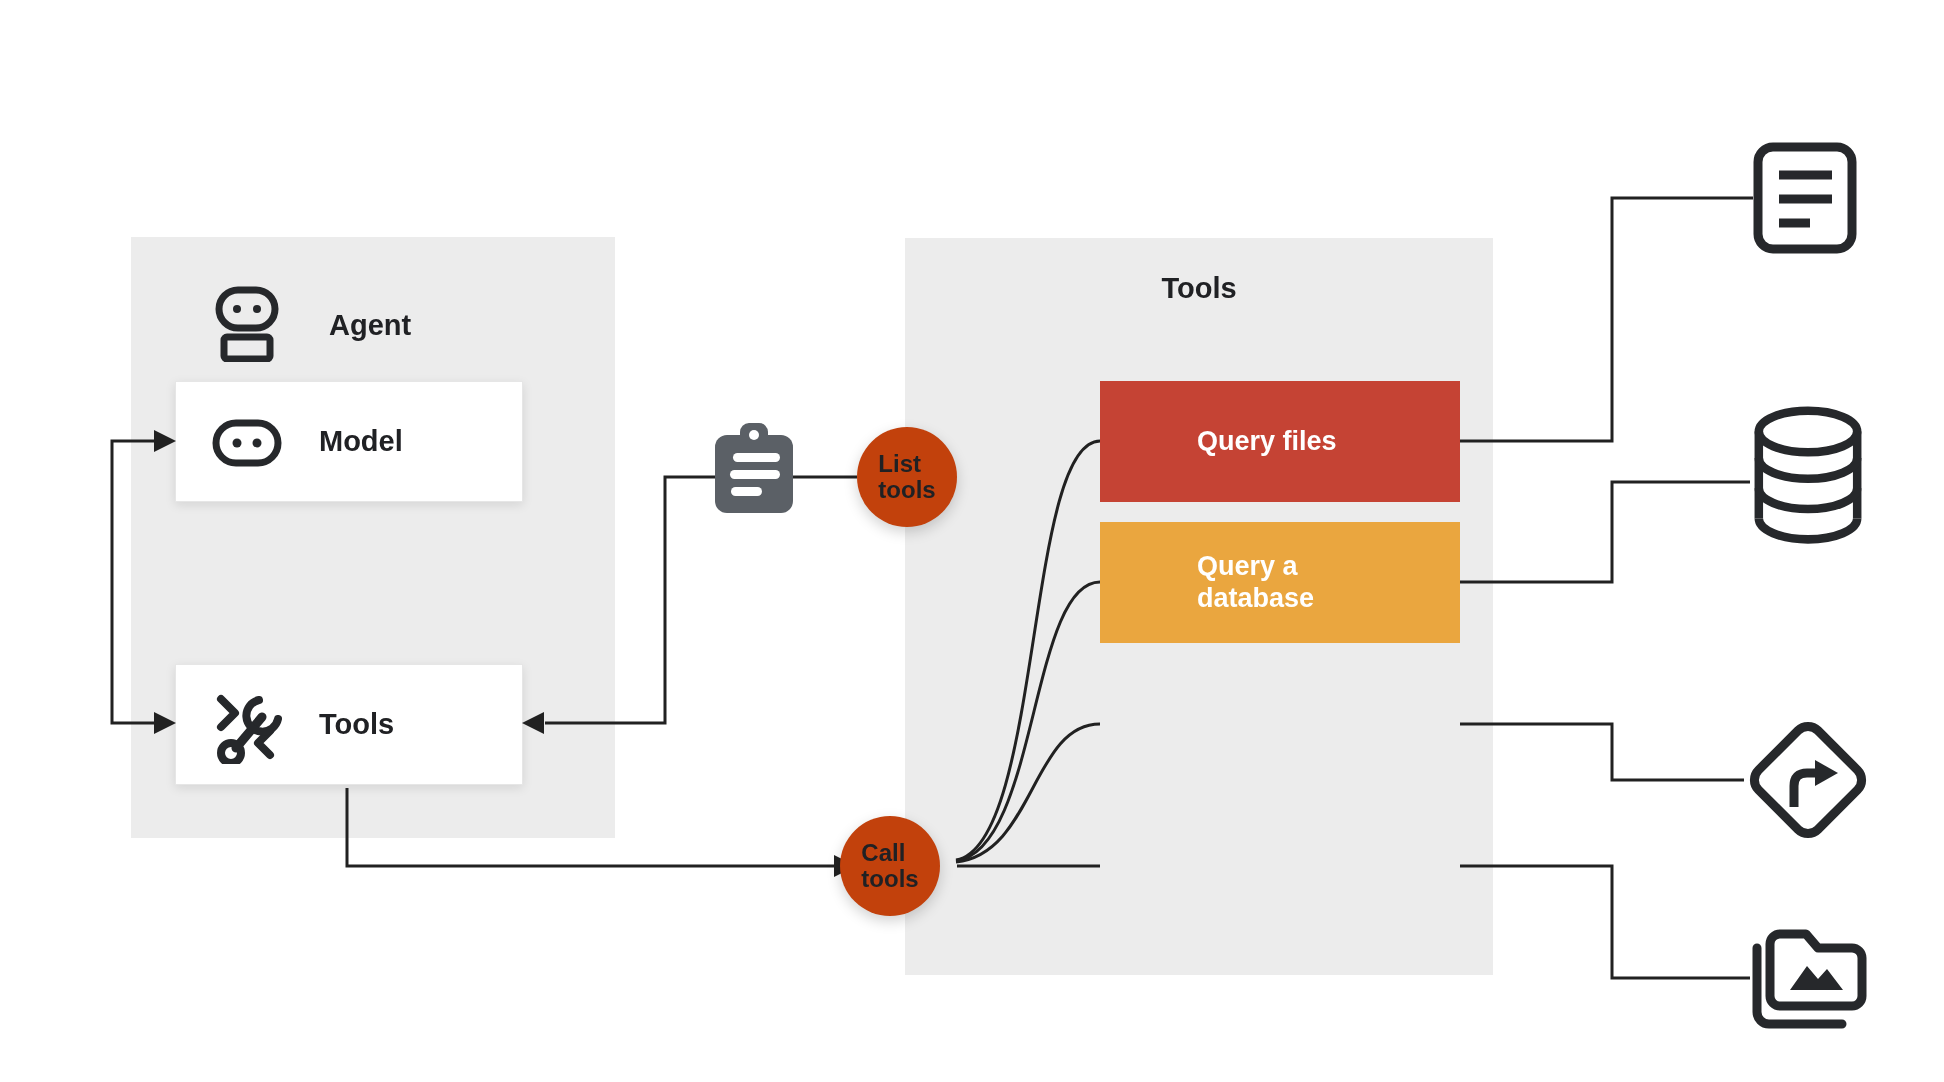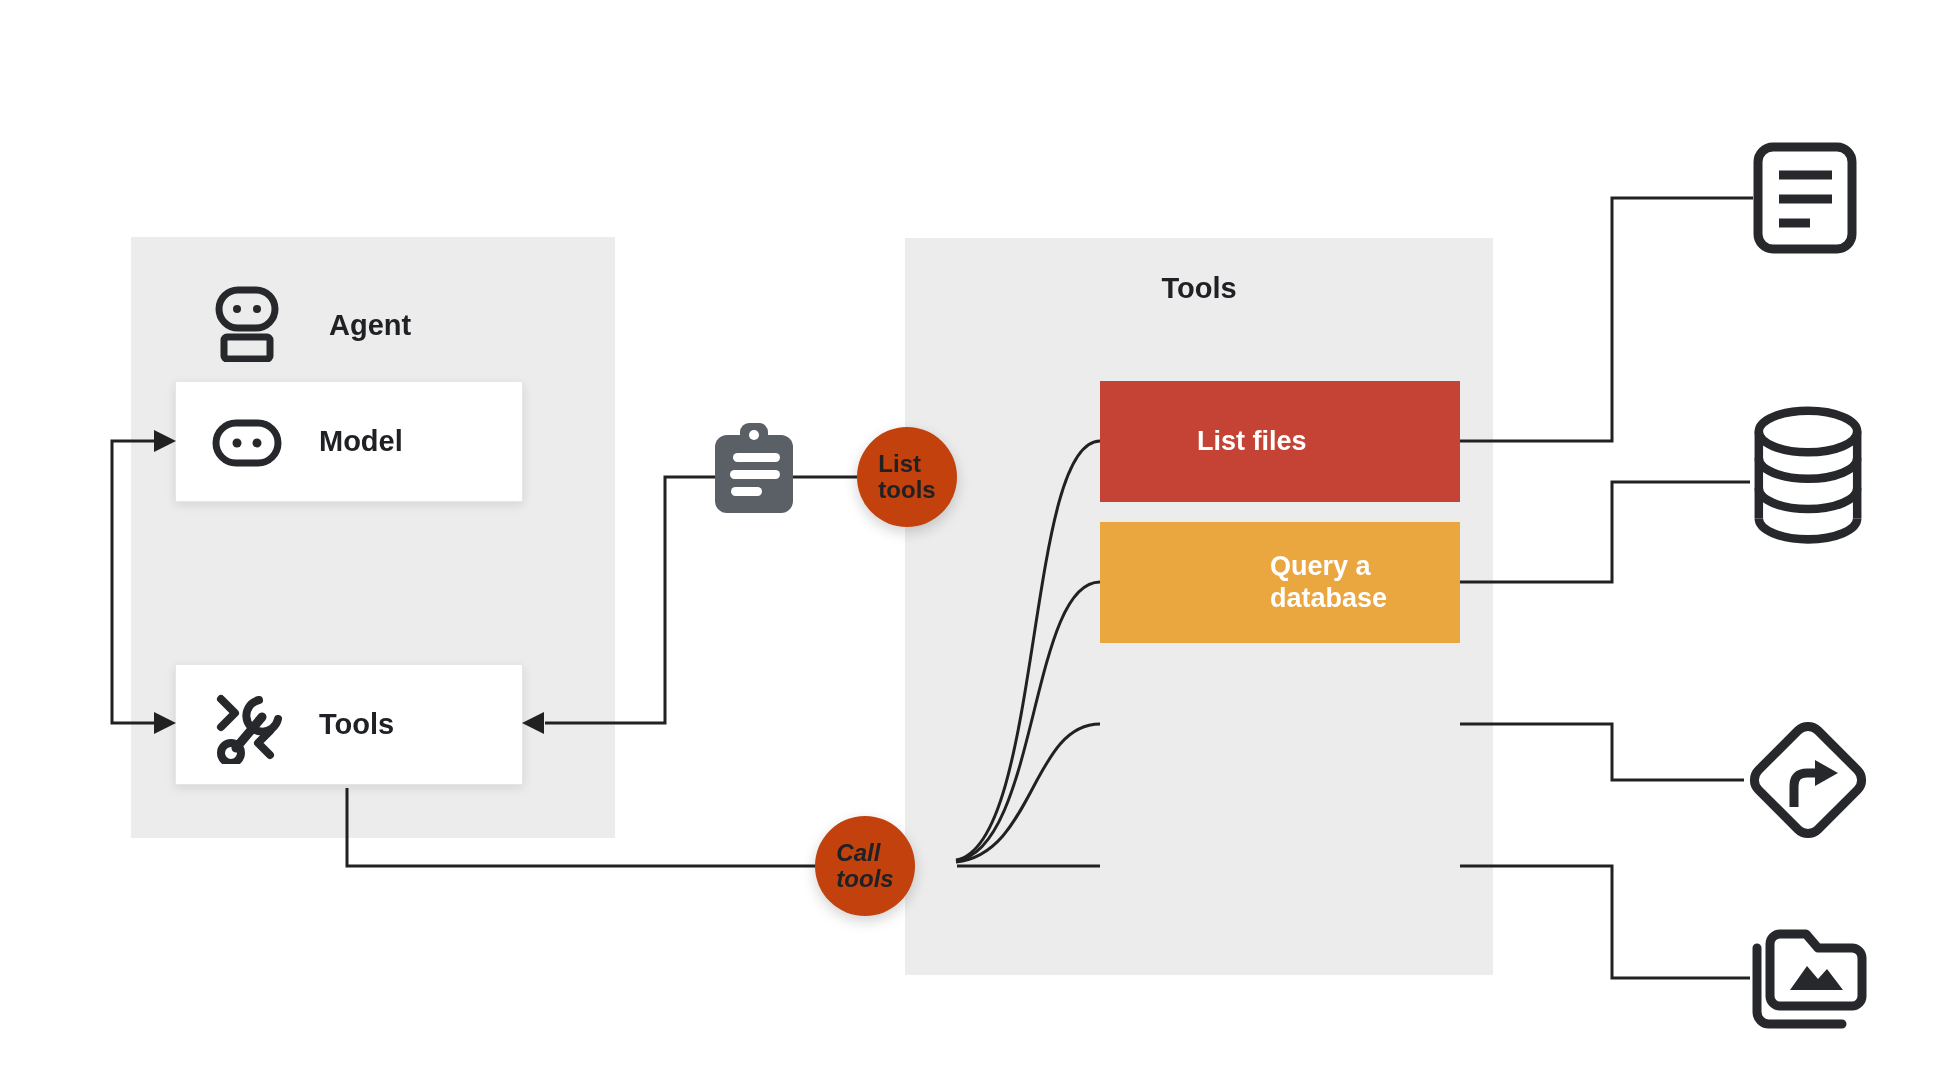--- a/index.html
+++ b/index.html
@@ -40,21 +40,21 @@
   #tool-2{top:664px;}
   #tool-3{top:805px;}
 
   .flow-circle{
     position:absolute;width:100px;height:100px;border-radius:50%;background:#c2410c;
     box-shadow:0 5px 14px rgba(0,0,0,0.18);
     display:flex;align-items:center;justify-content:center;text-align:left;
     font-size:24px;font-weight:700;line-height:1.1;white-space:pre-line;z-index:3;
   }
   #list-tools-circle{left:857px;top:427px;}
-  #call-tools-circle{left:815px;top:816px;font-style:italic;}
+  #call-tools-circle{left:840px;top:816px;}
 
   #connector-layer{position:absolute;left:0;top:0;z-index:2;}
   .abs-icon{position:absolute;z-index:3;}
 </style>
 </head>
 <body>
 
 <div id="stage">
 
   <div class="panel" id="agent-panel"></div>
@@ -133,23 +133,23 @@
   <div class="flow-circle" id="list-tools-circle">
     <span>List
 tools</span>
   </div>
   <div class="flow-circle" id="call-tools-circle">
     <span>Call
 tools</span>
   </div>
 
   <div class="tool-box" id="tool-0" style="background-color: rgb(197, 67, 52);">
-    <div class="tool-label">List files</div>
+    <div class="tool-label">Query files</div>
   </div>
-  <div class="tool-box" id="tool-1" style="background-color: rgb(234, 166, 63); justify-content: center;">
+  <div class="tool-box" id="tool-1" style="background-color: rgb(234, 166, 63);">
     <div class="tool-label">Query a
 database</div>
   </div>
 
   <svg class="abs-icon" style="left:1753px;top:142px;" width="104" height="112" viewBox="0 0 104 112">
     <rect x="5" y="5" width="94" height="102" rx="15" fill="none" stroke="#26282b" stroke-width="9"></rect>
     <line x1="26" y1="33" x2="79" y2="33" stroke="#26282b" stroke-width="9"></line>
     <line x1="26" y1="57" x2="79" y2="57" stroke="#26282b" stroke-width="9"></line>
     <line x1="26" y1="81" x2="57" y2="81" stroke="#26282b" stroke-width="9"></line>
   </svg>

